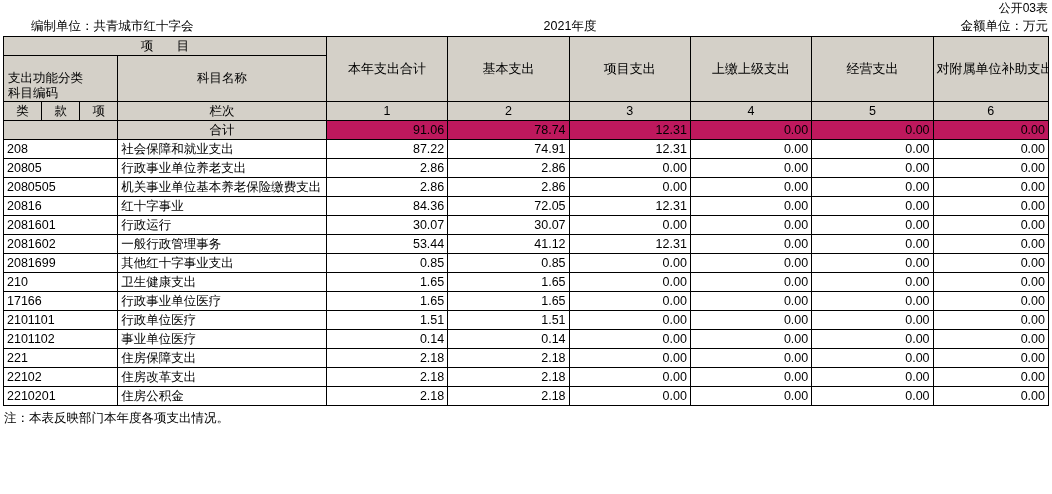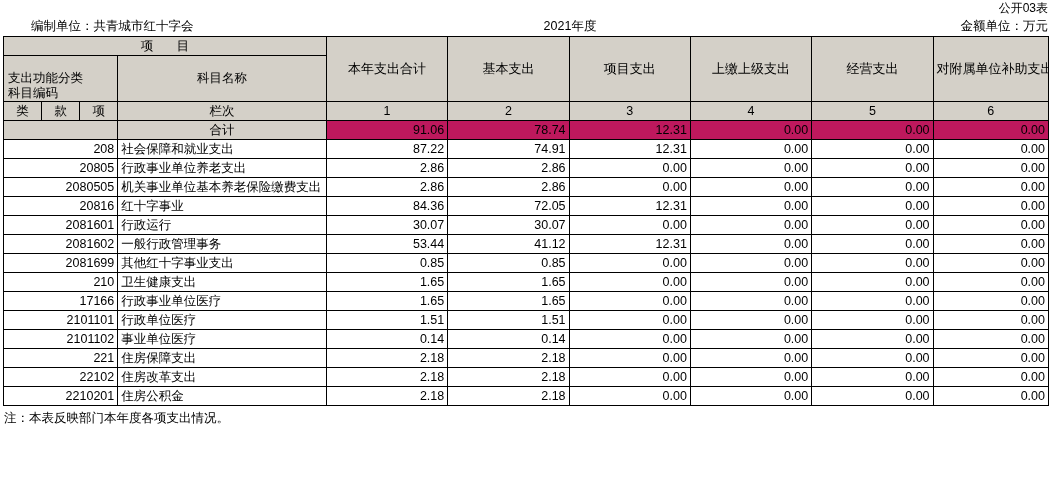--- a/index.html
+++ b/index.html
@@ -82,21 +82,21 @@
     vertical-align: middle;
   }
   .hdr-grey.big {
     font-size: 13px;
   }
   .num {
     text-align: right;
     padding-right: 5px;
   }
   .code {
-    text-align: right;
+    text-align: left;
   }
   .name {
     text-align: left;
   }
   .total-row td {
     background: #d4d0c8;
   }
   .total-row td.num {
     background: #be185d;
   }

